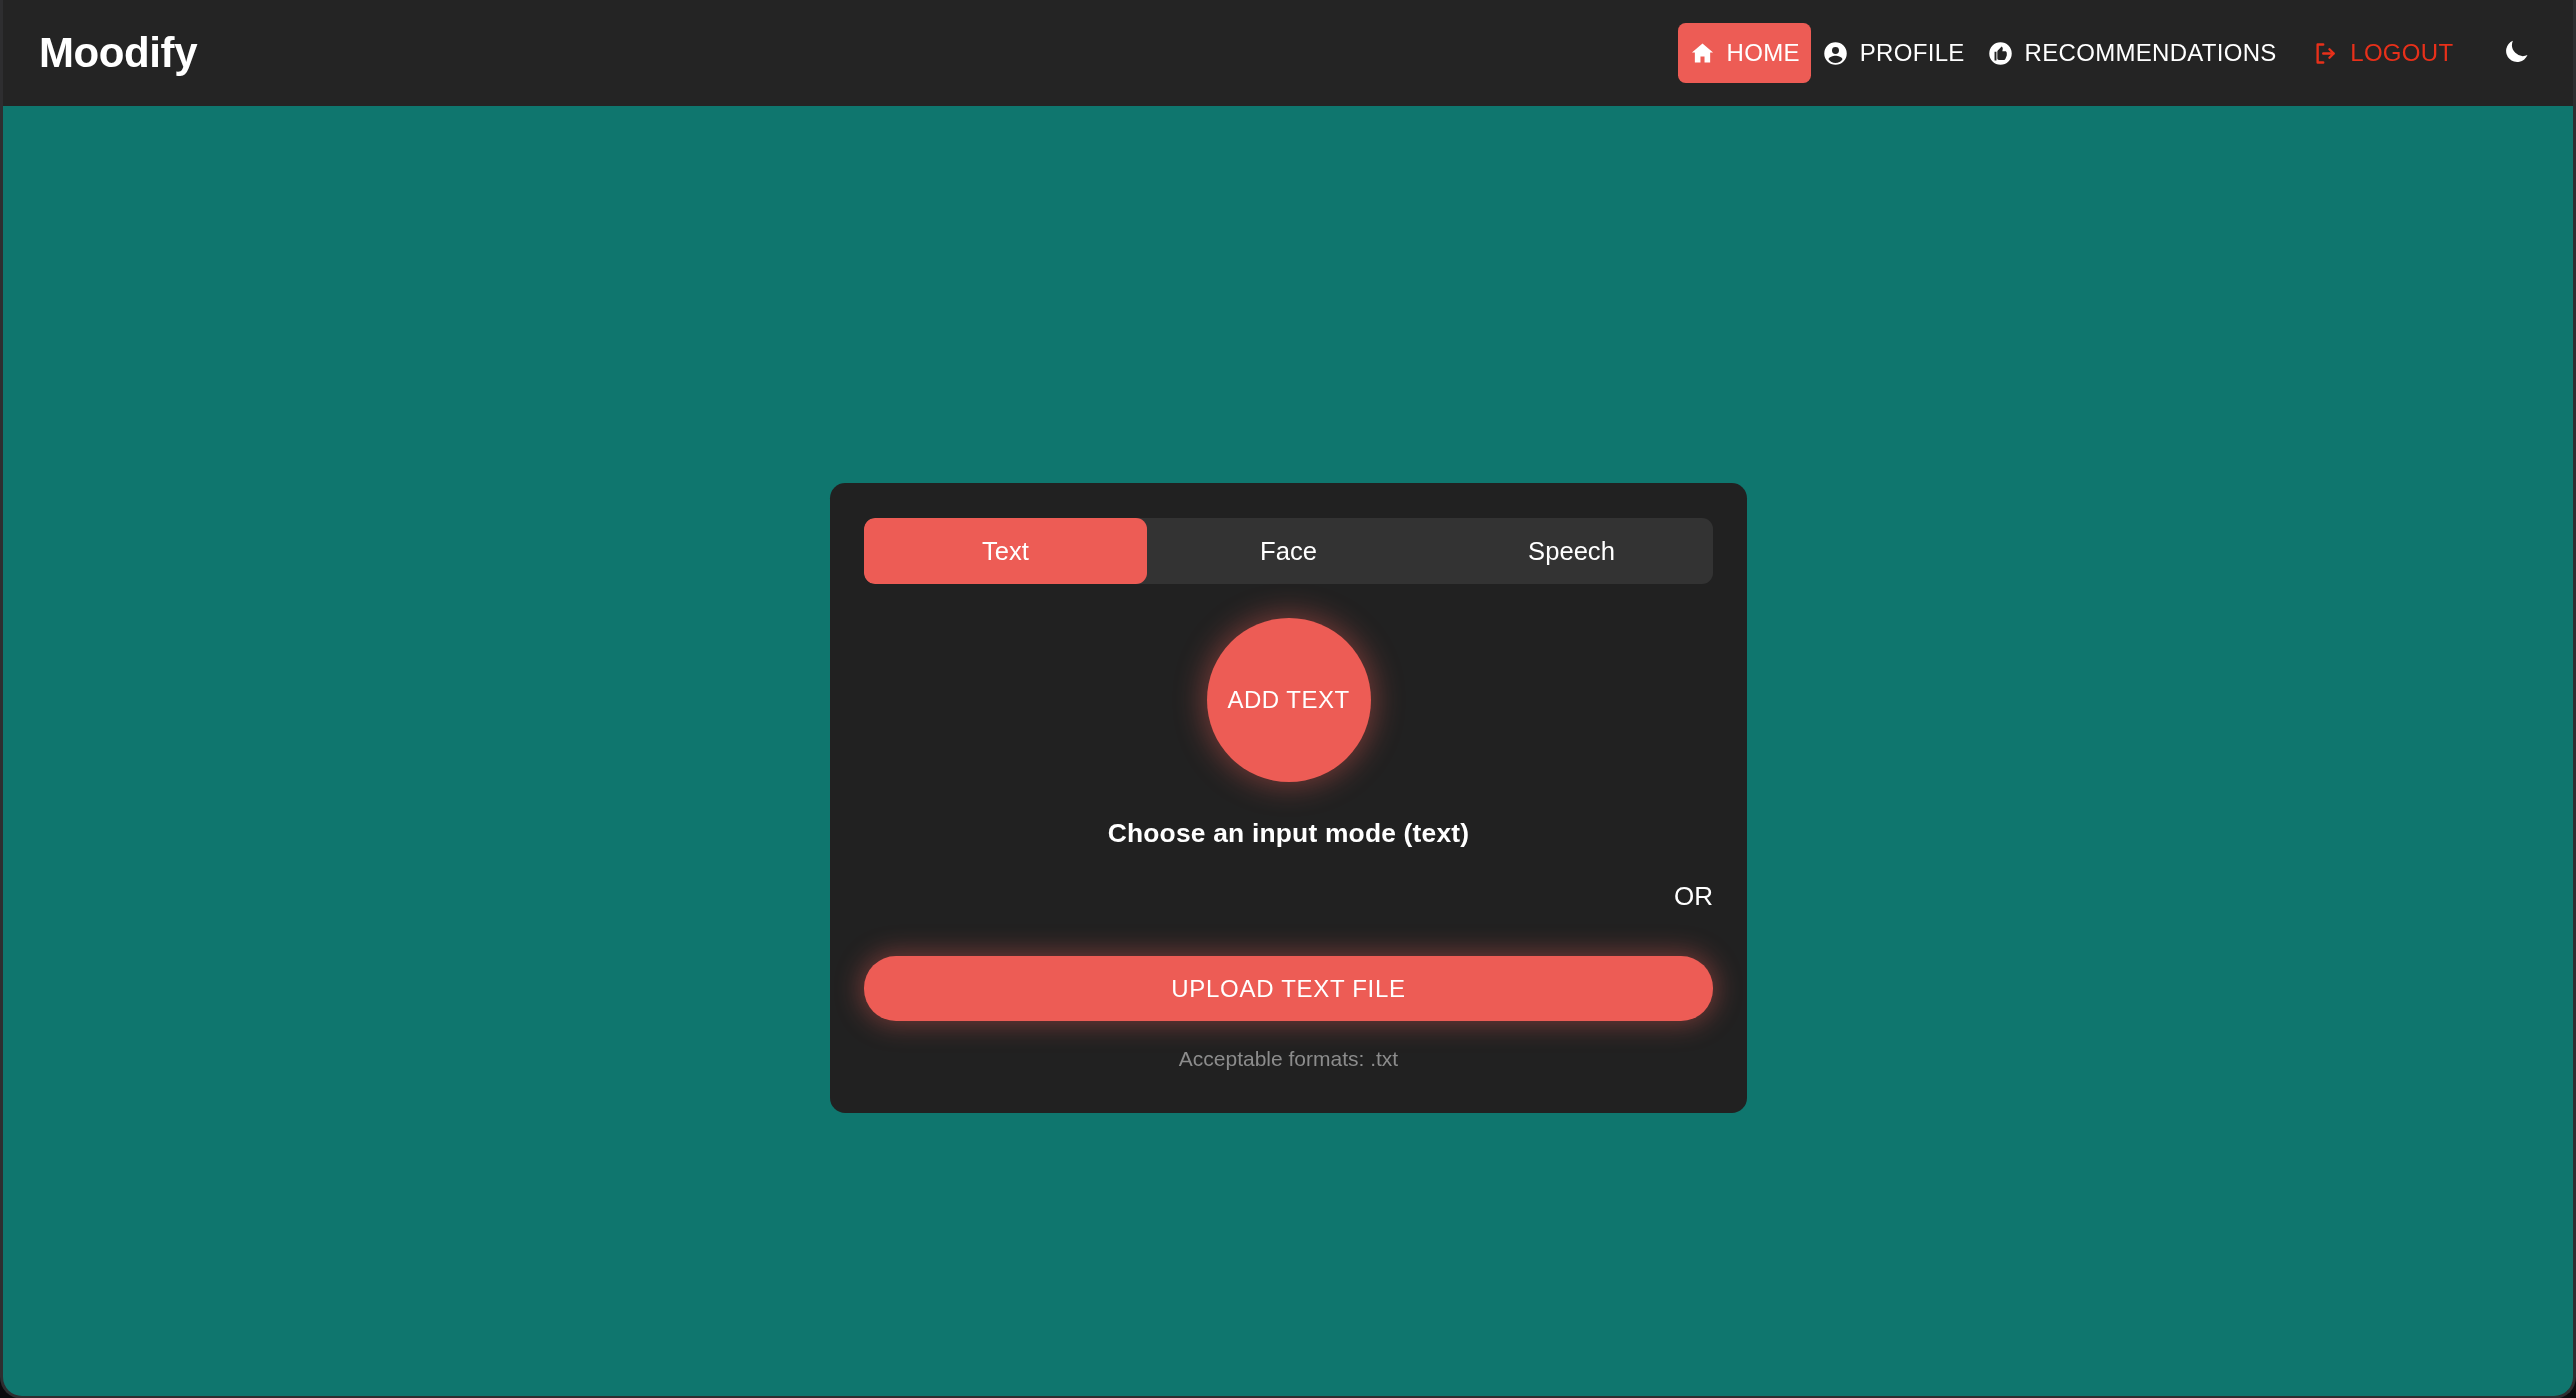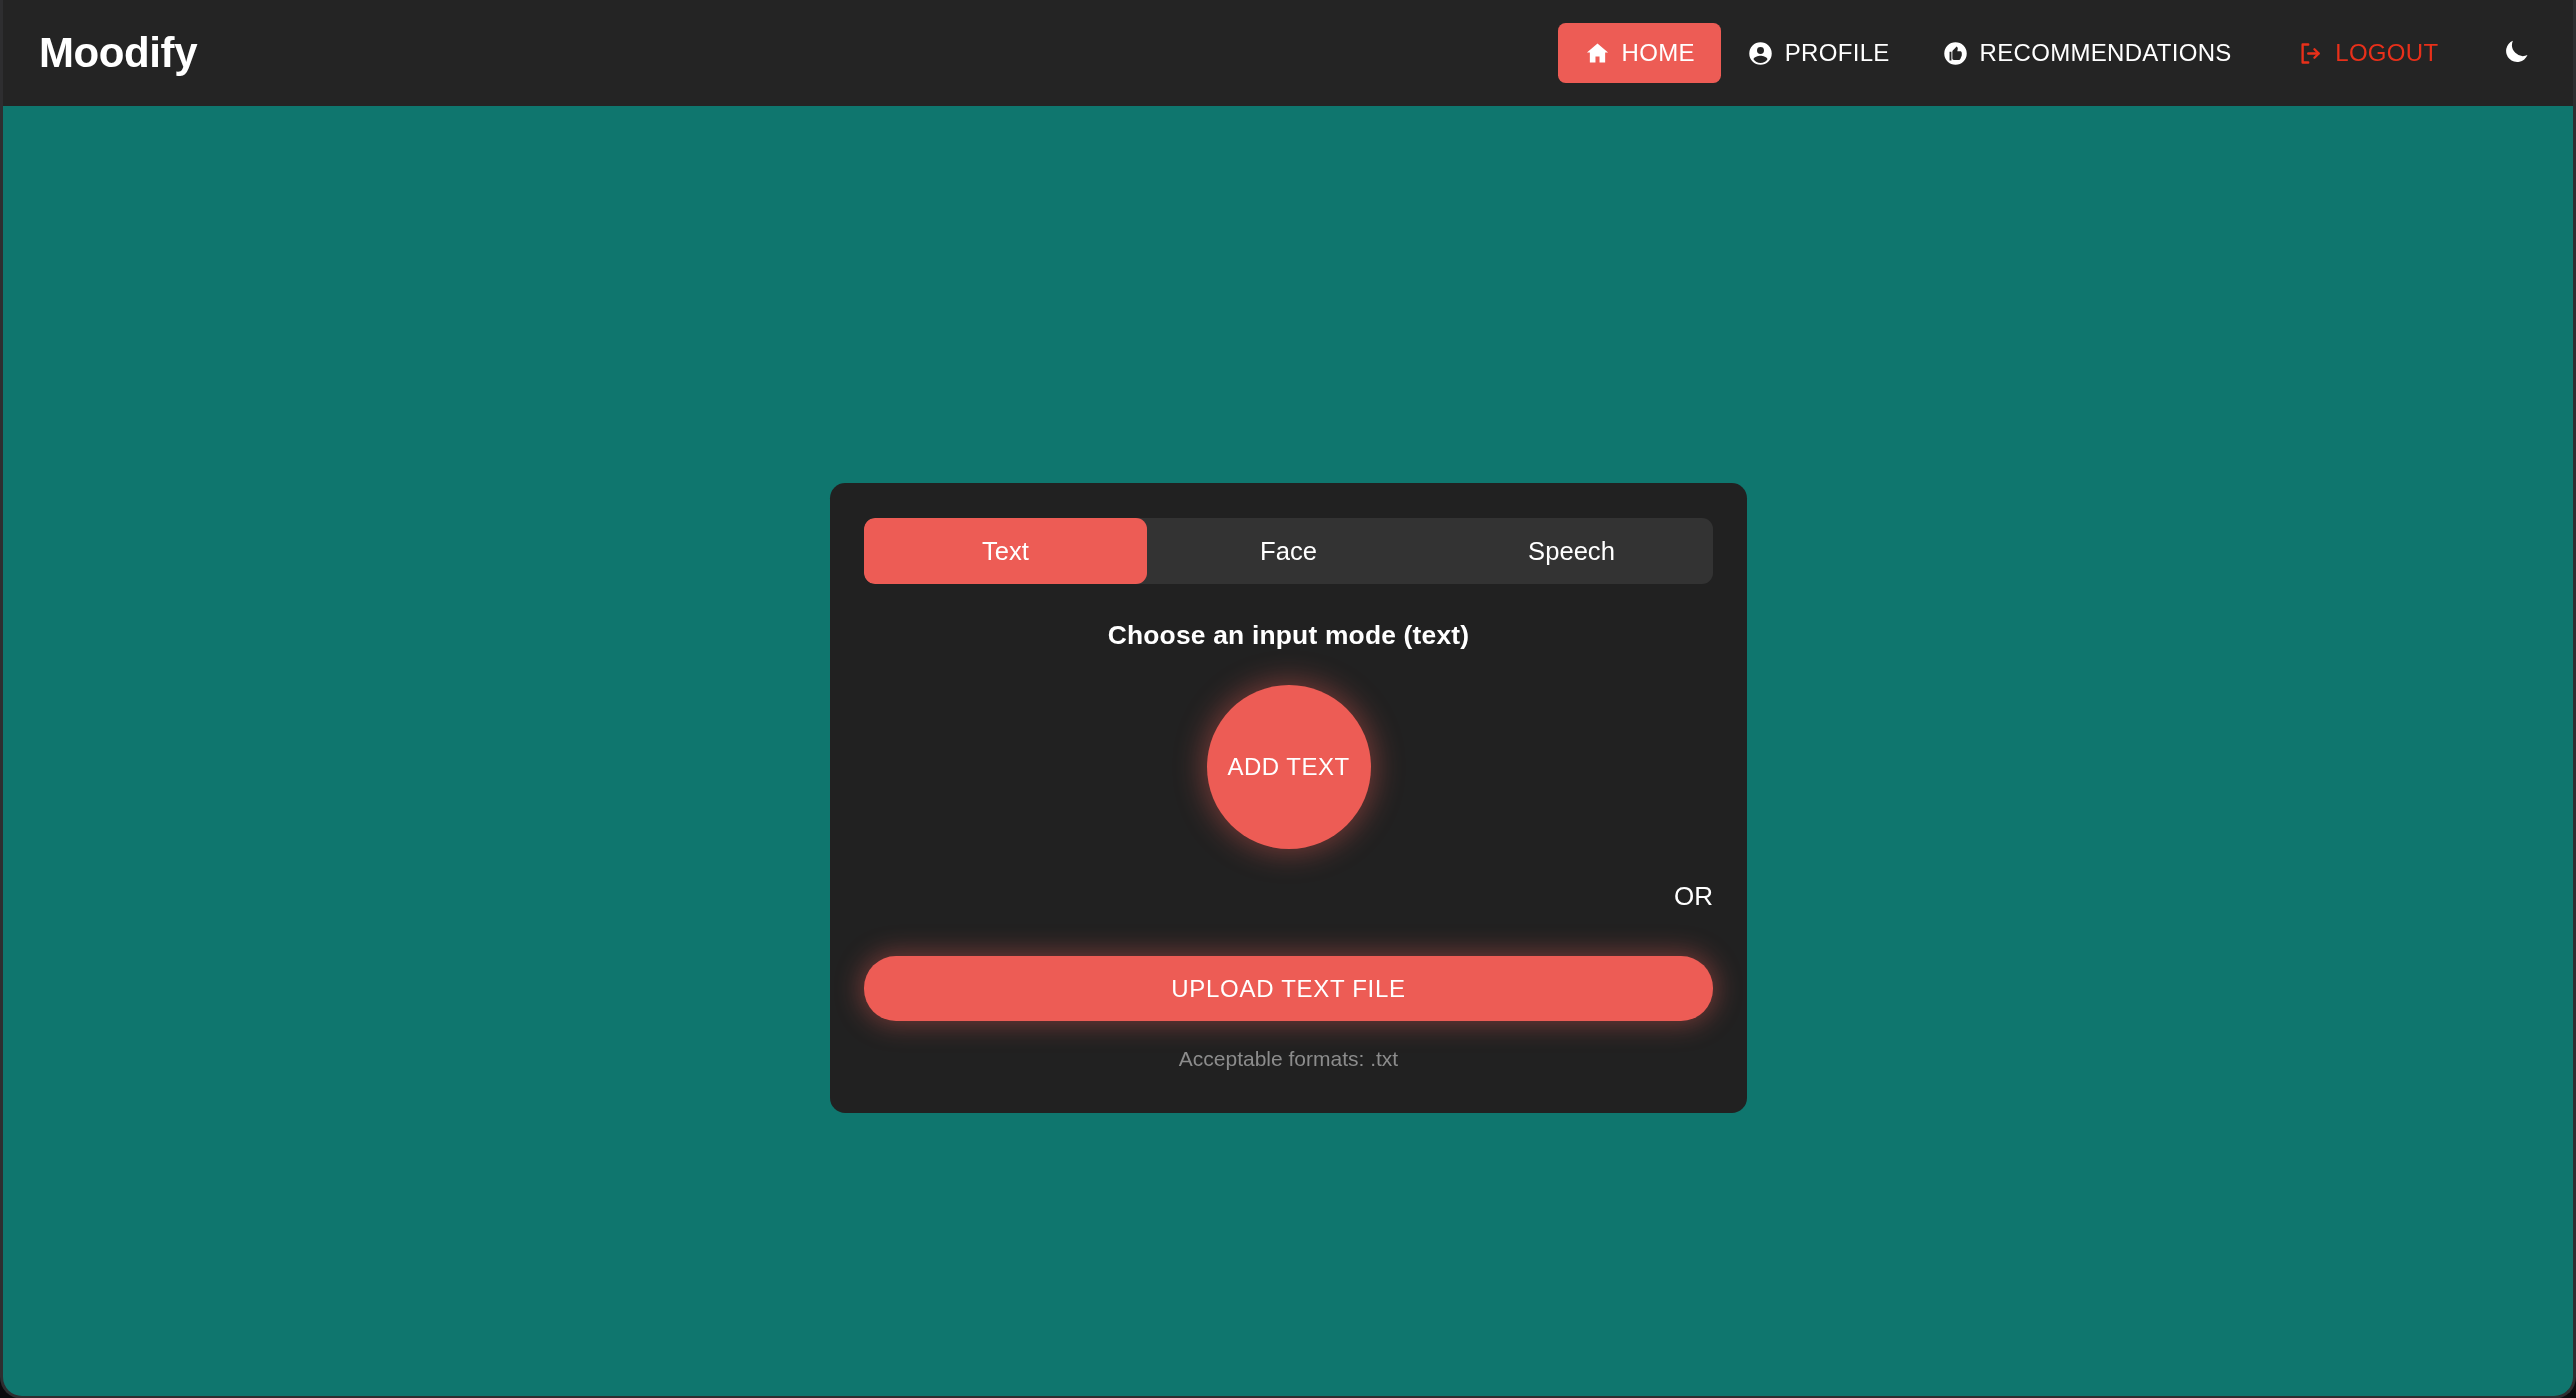--- a/index.html
+++ b/index.html
@@ -31,21 +31,21 @@
   #brand {
     font-size:42px; font-weight:bold; color:#ffffff;
     letter-spacing:-0.4px; line-height:1;
   }
   #nav {
     margin-left:auto;
     display:flex; align-items:center; gap:0px;
   }
   .nav-item {
     display:flex; align-items:center; gap:11px;
-    height:60px; padding:0 26px;
+    height:60px; padding:0 11px;
     border-radius:7.7px;
     color:#ffffff; font-size:24px; letter-spacing:0.3px;
     white-space:nowrap; cursor:pointer;
     background:transparent;
   }
   .nav-item.active { background:#ed5c55; }
   .nav-item.logout { color:#e8301a; margin-left:13.6px;text-align:center; }
   .nav-item .ico { display:flex; align-items:center; justify-content:center; }
   #theme-toggle {
     display:flex; align-items:center; justify-content:center;
@@ -209,26 +209,26 @@
           <span>Text</span>
         </div>
         <div class="tab">
           <span>Face</span>
         </div>
         <div class="tab">
           <span>Speech</span>
         </div>
       </div>
 
-      <div id="mode-title">Choose an input mode (text)</div>
-
       <div id="circle-wrap">
         <button id="add-btn">ADD TEXT</button>
       </div>
 
+      <div id="mode-title">Choose an input mode (text)</div>
+
       <div id="or-text">OR</div>
 
       <button id="upload-btn">UPLOAD TEXT FILE</button>
 
       <div id="formats-note">Acceptable formats: .txt</div>
 
     </div>
   </div>
 
 </div>

